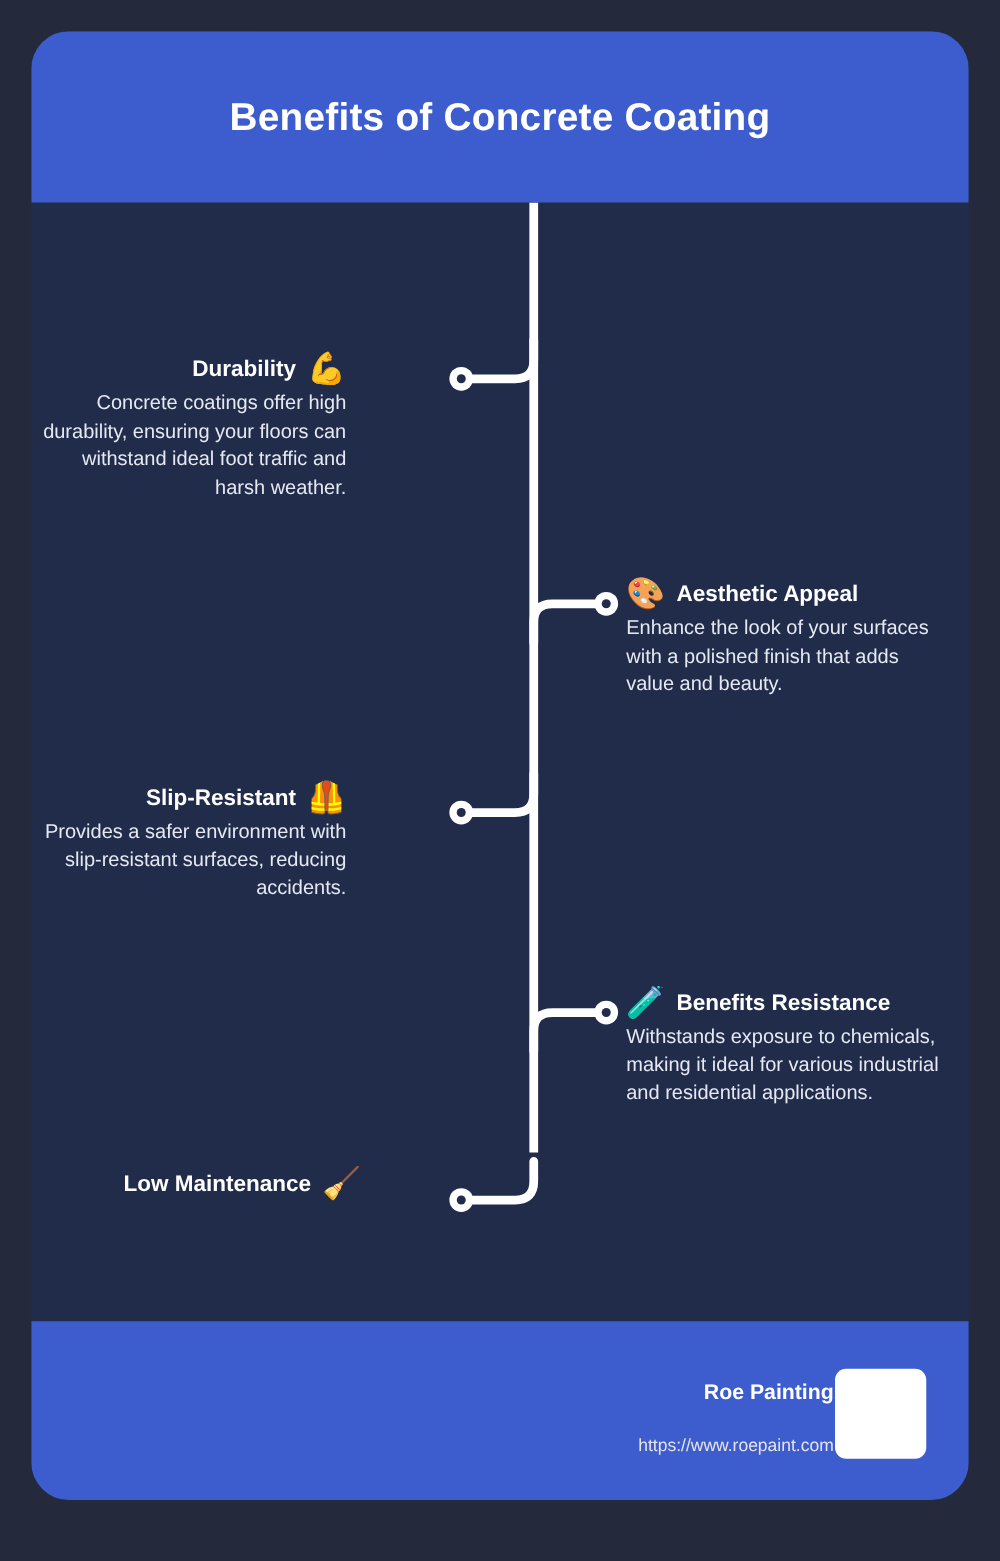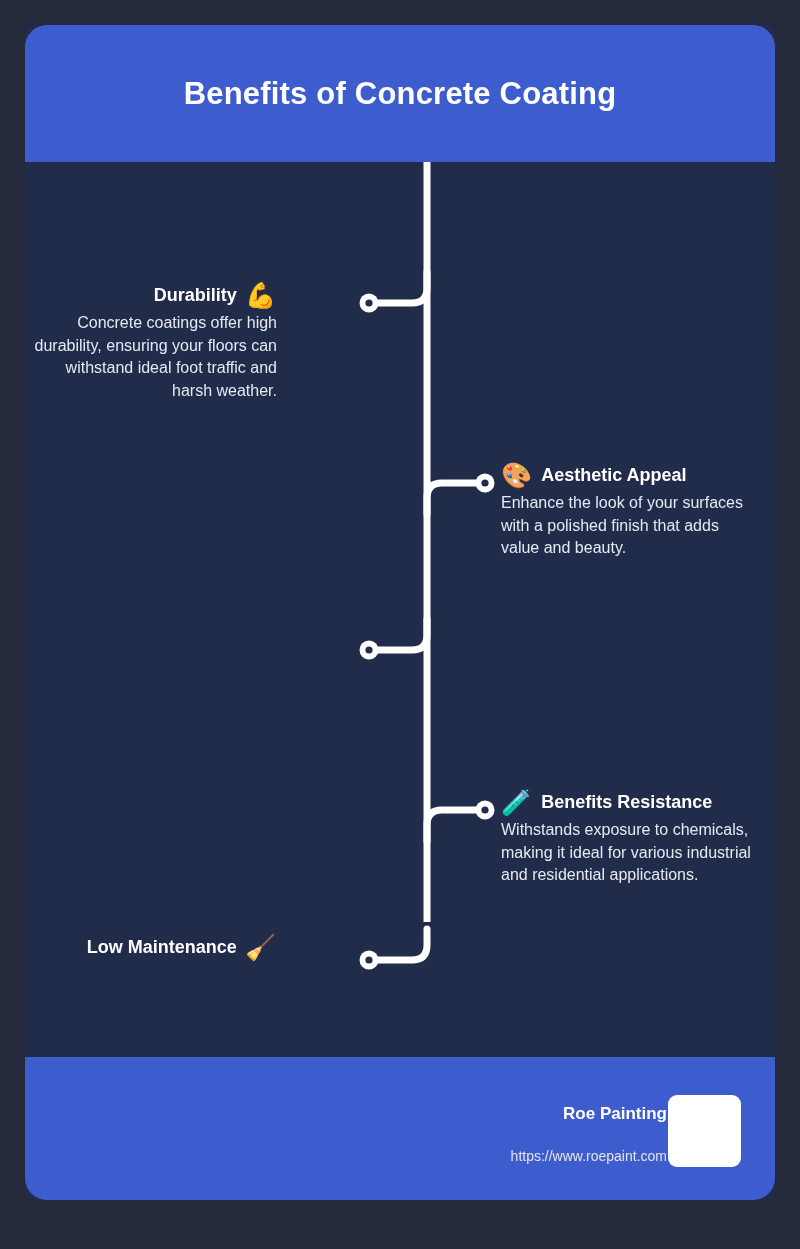--- a/index.html
+++ b/index.html
@@ -7,21 +7,21 @@
     width:800px; height:1249px;
     background:#242a3b;
     font-family:"Liberation Sans", sans-serif;
     overflow:hidden;
   }
   #infographic {
     position:absolute;
     left:25px; top:25px;
     width:750px; height:1175px;
     background:#212c4b;
-    border-radius:4px;
+    border-radius:30px;
     overflow:hidden;
   }
   
   #header {
     position:absolute; left:0; top:0;
     width:750px; height:137px;
     background:#3d5ccd;
     border-radius:22px 22px 0 0;
     display:flex; align-items:center; justify-content:center;
   }
@@ -65,21 +65,21 @@
     line-height:1.42;
     margin-top:4px;
   }
   .item.left .item-desc { text-align:right; }
   .item.right .item-desc { text-align:left; }
 
   #item-0 { left:0px;   top:121px; width:252px; }
   #item-1 { left:476px; top:301px; width:252px; }
   #item-2 { left:0px;   top:464px; width:252px; }
   #item-3 { left:476px; top:628px; width:252px; }
-  #item-4 { left:0px;   top:773px; width:252px; }
+  #item-4 { left:12px;   top:773px; width:252px; }
   #item-4 .item-desc { line-height:1.26; }
 
   
   #footer {
     position:absolute; left:0; top:1032px;
     width:750px; height:143px;
     background:#3d5ccd;
     border-radius:0 0 22px 22px;
   }
   #footer-text {
@@ -151,20 +151,27 @@
     </div>
 
     <div class="item right" id="item-1">
       <div class="item-head">
         <span class="item-emoji">🎨</span>
         <span class="item-title">Aesthetic Appeal</span>
       </div>
       <div class="item-desc">Enhance the look of your surfaces with a polished finish that adds value and beauty.</div>
     </div>
 
+    <div class="item left" id="item-2">
+      <div class="item-head">
+        <span class="item-title">Slip-Resistant</span>
+        <span class="item-emoji">🦺</span>
+      </div>
+      <div class="item-desc">Provides a safer environment with slip-resistant surfaces, reducing accidents.</div>
+    </div>
 
     <div class="item right" id="item-3">
       <div class="item-head">
         <span class="item-emoji">🧪</span>
         <span class="item-title">Benefits Resistance</span>
       </div>
       <div class="item-desc">Withstands exposure to chemicals, making it ideal for various industrial and residential applications.</div>
     </div>
 
     <div class="item left" id="item-4">

